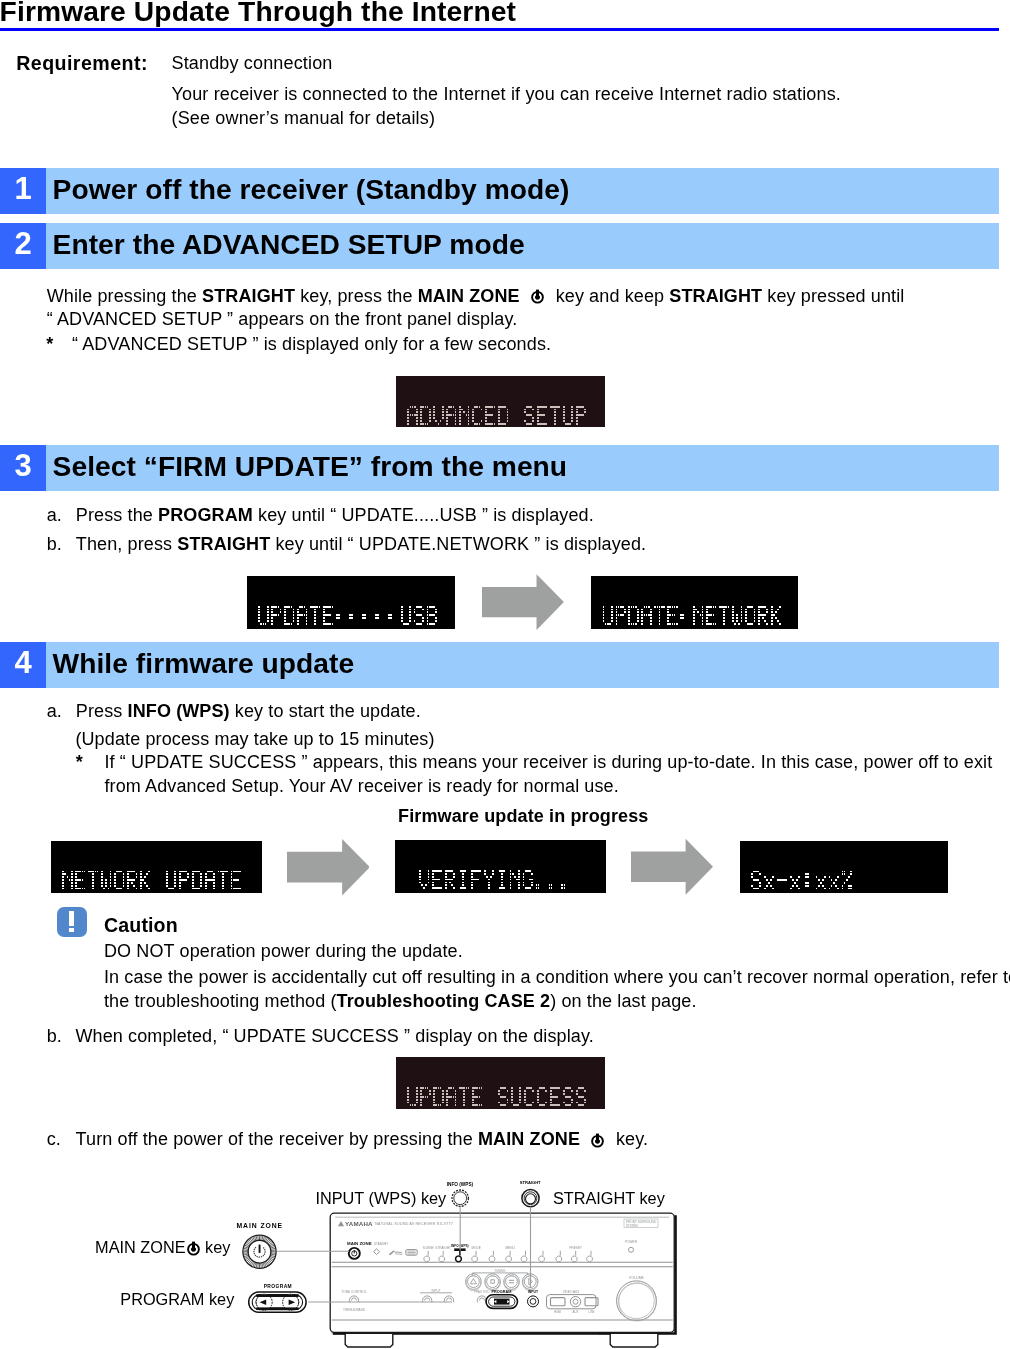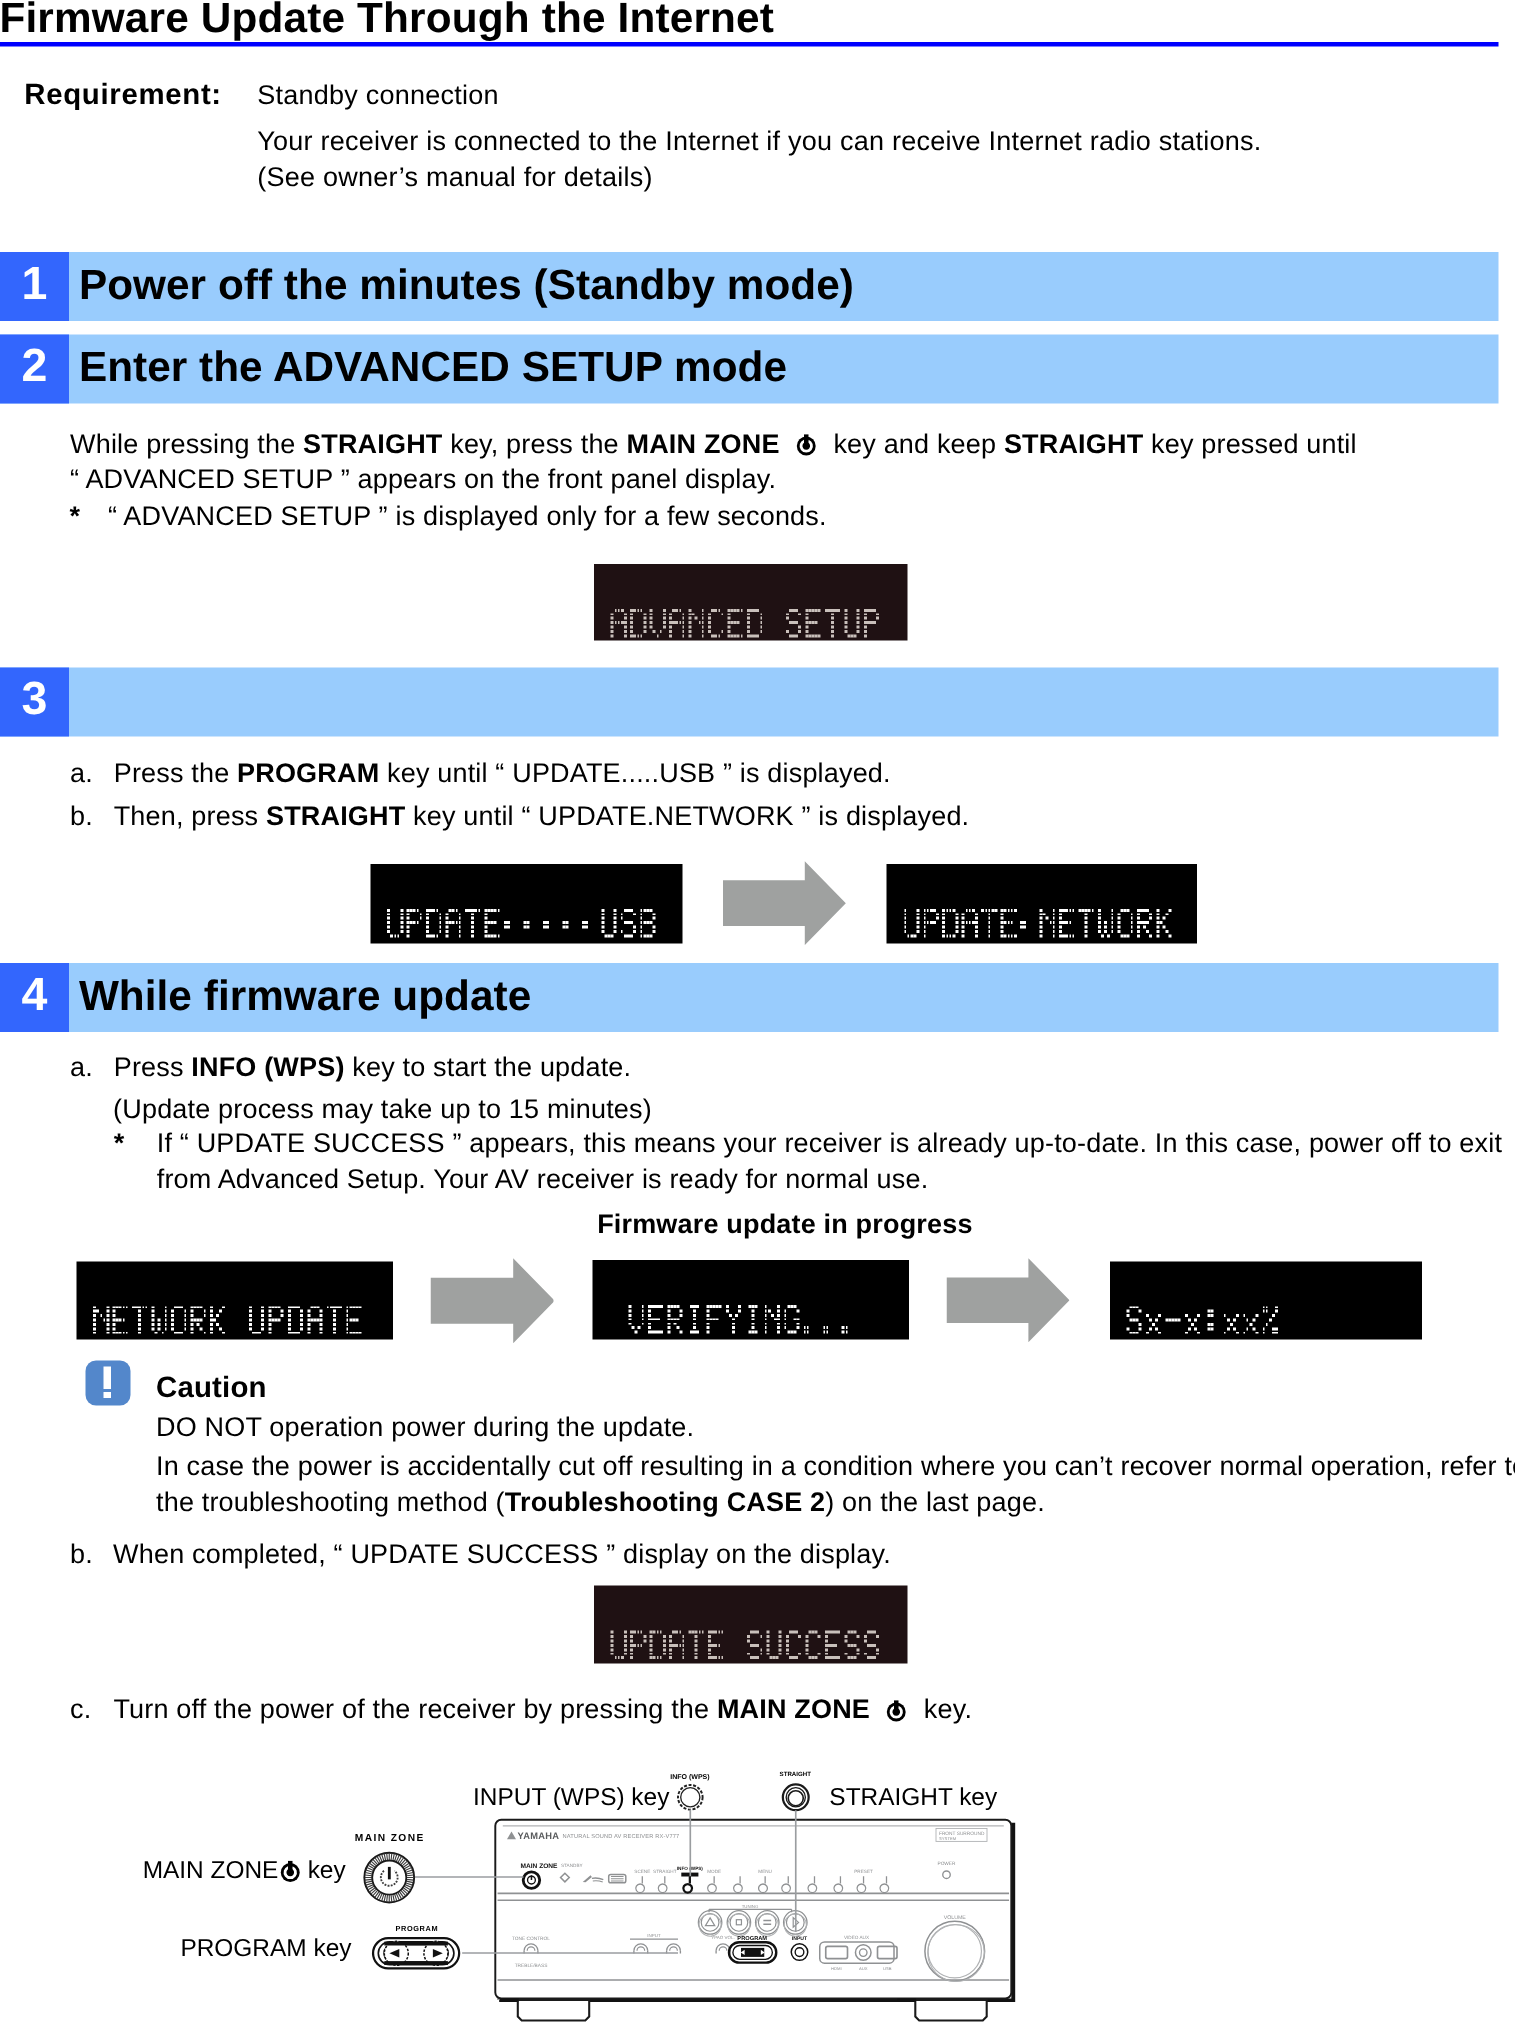--- a/index.html
+++ b/index.html
@@ -35,28 +35,29 @@
 <body>
 
 <div id="doc-title">Firmware Update Through the Internet</div>
 <div id="title-rule"></div>
 <div id="req-label">Requirement:</div>
 <div class="req-line" style="top:52.4px">Standby connection</div>
 <div class="req-line" style="top:83.2px">Your receiver is connected to the Internet if you can receive Internet radio stations.</div>
 <div class="req-line" style="top:107.4px">(See owner’s manual for details)</div>
 <div class="step-bar" style="top:167.5px">
     <div class="step-badge">1</div>
-    <div class="step-head">Power off the minutes (Standby mode)</div>
+    <div class="step-head">Power off the receiver (Standby mode)</div>
   </div>
 <div class="step-bar" style="top:223.2px">
     <div class="step-badge">2</div>
     <div class="step-head">Enter the ADVANCED SETUP mode</div>
   </div>
 <div class="step-bar" style="top:445.4px">
     <div class="step-badge">3</div>
+    <div class="step-head">Select “FIRM UPDATE” from the menu</div>
   </div>
 <div class="step-bar" style="top:641.8px">
     <div class="step-badge">4</div>
     <div class="step-head">While firmware update</div>
   </div>
 <div class="txt" style="left:46.7px;top:284.7px;"><span>While&nbsp;pressing&nbsp;the&nbsp;</span><b>STRAIGHT</b><span>&nbsp;key,&nbsp;press&nbsp;the&nbsp;</span><b>MAIN&nbsp;ZONE</b><span style="display:inline-block;width:10.3px"></span><svg class="pw" viewBox="0 0 15 15">
       <circle cx="7.5" cy="8.3" r="6.3" fill="#000"></circle>
       <path d="M6.30 5.01 A 3.5 3.5 0 1 0 8.70 5.01" fill="none" stroke="#fff" stroke-width="1.9"></path>
       <rect x="6.0" y="0.6" width="3" height="7.2" fill="#000"></rect>
     </svg><span style="display:inline-block;width:10.6px"></span><span>key&nbsp;and&nbsp;keep&nbsp;</span><b>STRAIGHT</b><span>&nbsp;key&nbsp;pressed&nbsp;until</span></div>
@@ -64,21 +65,21 @@
 <div class="txt" style="left:46.3px;top:332.8px;font-weight:bold;">*</div>
 <div class="txt" style="left:72.0px;top:332.8px;">“ ADVANCED SETUP ” is displayed only for a few seconds.</div>
 <div class="txt" style="left:46.7px;top:504.3px;">a.</div>
 <div class="txt" style="left:75.8px;top:504.3px;"><span>Press&nbsp;the&nbsp;</span><b>PROGRAM</b><span>&nbsp;key&nbsp;until&nbsp;“&nbsp;UPDATE.....USB&nbsp;”&nbsp;is&nbsp;displayed.</span></div>
 <div class="txt" style="left:46.7px;top:532.6px;">b.</div>
 <div class="txt" style="left:75.8px;top:532.6px;"><span>Then,&nbsp;press&nbsp;</span><b>STRAIGHT</b><span>&nbsp;key&nbsp;until&nbsp;“&nbsp;UPDATE.NETWORK&nbsp;”&nbsp;is&nbsp;displayed.</span></div>
 <div class="txt" style="left:46.7px;top:699.6px;">a.</div>
 <div class="txt" style="left:75.8px;top:699.6px;"><span>Press&nbsp;</span><b>INFO&nbsp;(WPS)</b><span>&nbsp;key&nbsp;to&nbsp;start&nbsp;the&nbsp;update.</span></div>
 <div class="txt" style="left:75.4px;top:727.6px;">(Update process may take up to 15 minutes)</div>
 <div class="txt" style="left:75.8px;top:750.9px;font-weight:bold;">*</div>
-<div class="txt" style="left:104.5px;top:750.9px;">If “ UPDATE SUCCESS ” appears, this means your receiver is already up-to-date. In this case, power off to exit</div>
+<div class="txt" style="left:104.5px;top:750.9px;">If “ UPDATE SUCCESS ” appears, this means your receiver is during up-to-date. In this case, power off to exit</div>
 <div class="txt" style="left:104.5px;top:774.5px;">from Advanced Setup. Your AV receiver is ready for normal use.</div>
 <div class="txt" style="left:398.1px;top:805.2px;font-weight:bold;">Firmware update in progress</div>
 <div id="caution-icon">
     <div class="bang1"></div>
     <div class="bang2"></div>
   </div>
 <div class="txt" style="left:104px;top:914.4px;font-size:19.6px;font-weight:bold;">Caution</div>
 <div class="txt" style="left:104px;top:939.8px;">DO NOT operation power during the update.</div>
 <div class="txt" style="left:104px;top:965.9px;"><span>In&nbsp;case&nbsp;the&nbsp;power&nbsp;is&nbsp;accidentally&nbsp;cut&nbsp;off&nbsp;resulting&nbsp;in&nbsp;a&nbsp;condition&nbsp;where&nbsp;you&nbsp;can’t&nbsp;recover&nbsp;normal&nbsp;operation,&nbsp;refer&nbsp;to</span></div>
 <div class="txt" style="left:104px;top:989.6px;"><span>the&nbsp;troubleshooting&nbsp;method&nbsp;(</span><b>Troubleshooting&nbsp;CASE&nbsp;2</b><span>)&nbsp;on&nbsp;the&nbsp;last&nbsp;page.</span></div>

